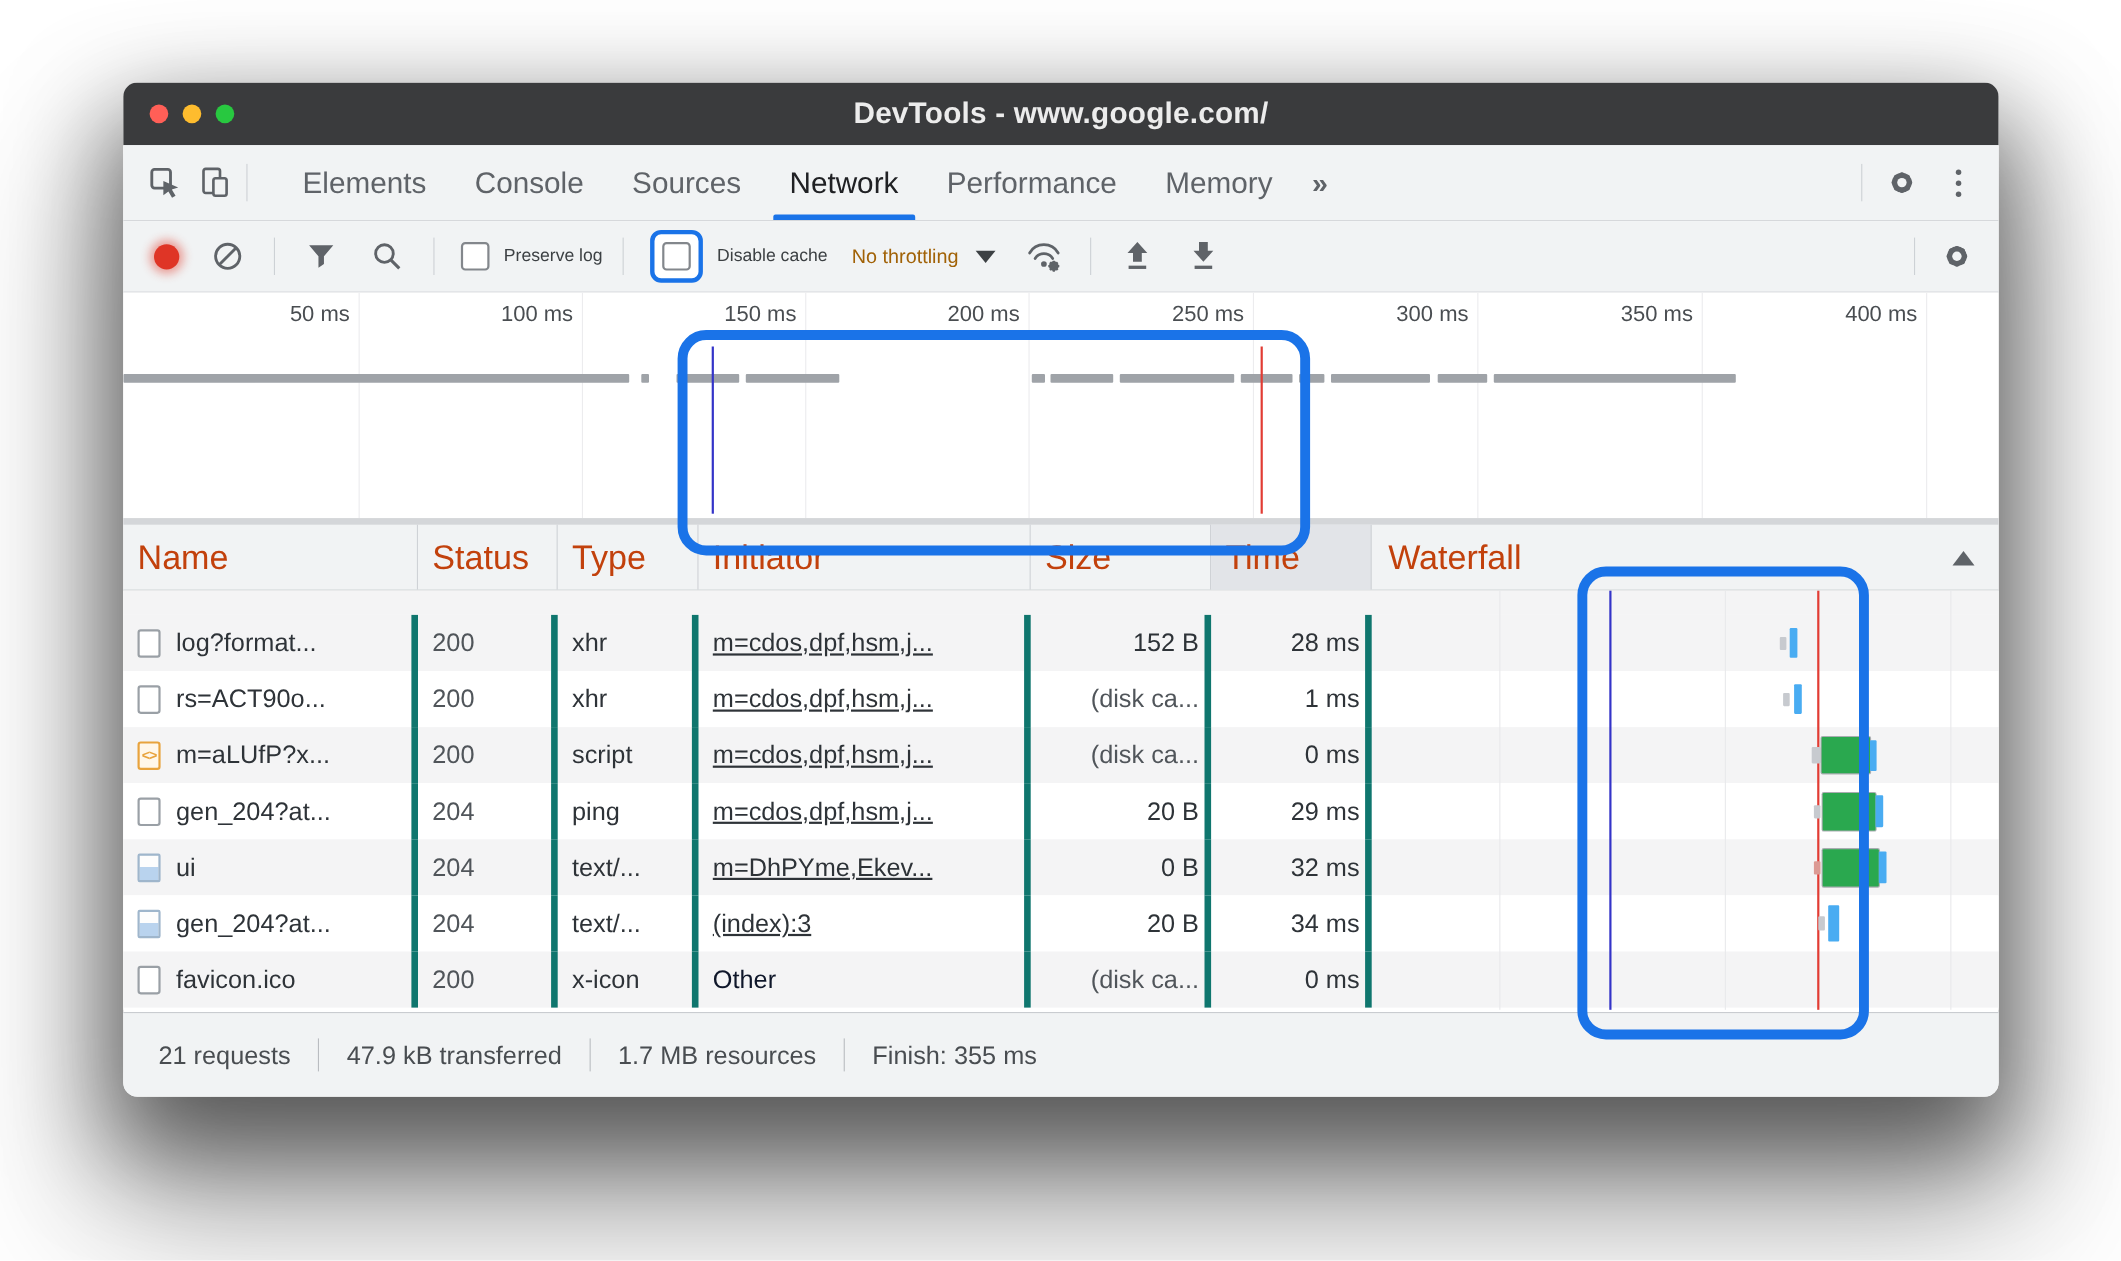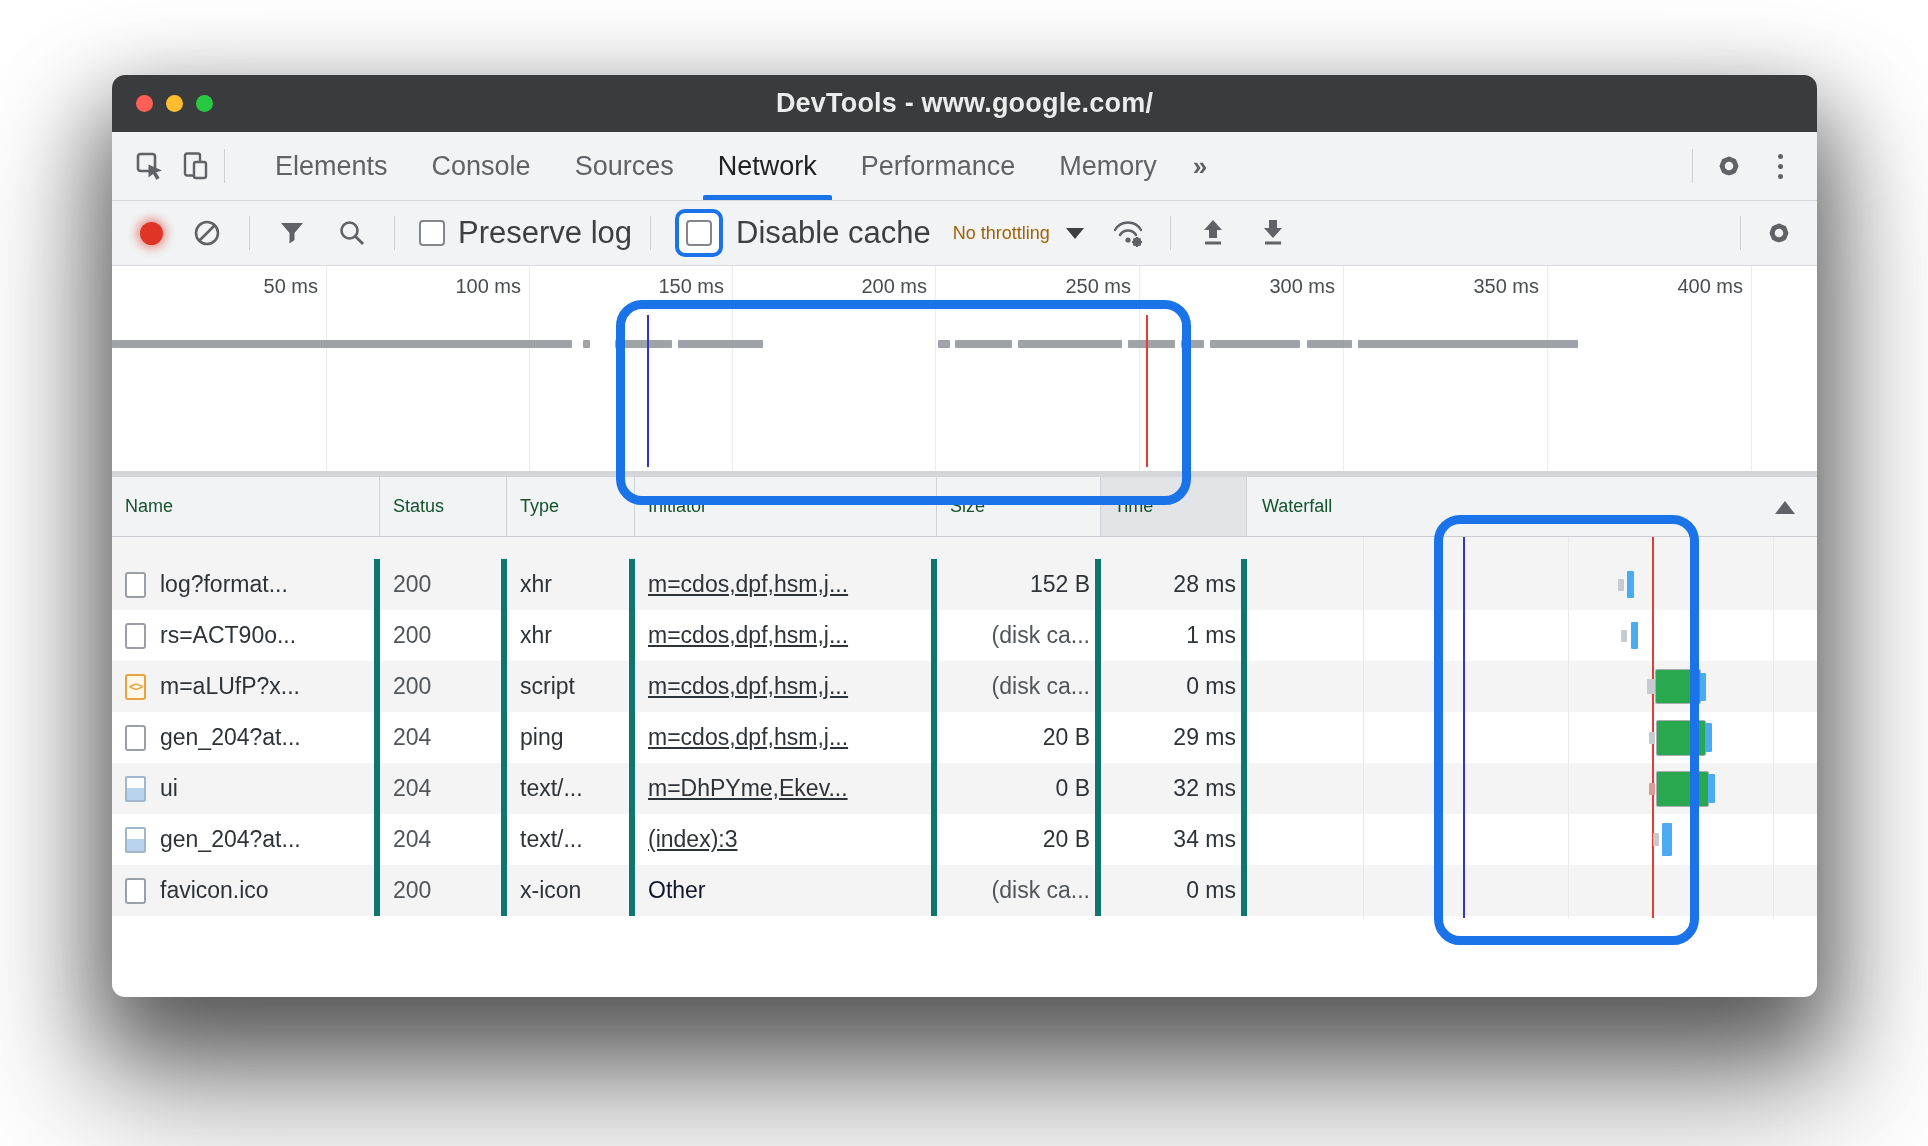--- a/index.html
+++ b/index.html
@@ -26,35 +26,35 @@
   .tb-right{margin-left:auto;display:flex;align-items:center;gap:18px;padding-right:22px;}
   .iconbtn{display:flex;align-items:center;justify-content:center;width:36px;height:36px;border-radius:4px;}
   .kebab{display:flex;flex-direction:column;gap:5px;align-items:center;width:30px;}
   .kebab i{width:5px;height:5px;border-radius:50%;background:#5f6368;}
   
   .toolbar{position:absolute;left:0;top:126px;width:100%;height:65px;background:#f1f3f4;border-bottom:1px solid #d6d8db;
            display:flex;align-items:center;padding-left:28px;box-sizing:border-box;}
   .record{width:23px;height:23px;border-radius:50%;background:#df3526;box-shadow:0 0 9px 4px rgba(223,53,38,.45);margin-right:26px;}
   .t-gap{margin-right:24px;}
   .checkbox{width:26px;height:26px;border:2px solid #83878c;border-radius:4px;background:#fff;box-sizing:border-box;}
-  .cklabel{font-size:31px;color:#3c4043;margin:0 18px 0 13px;}
+  .cklabel{font-size:16px;color:#3c4043;margin:0 18px 0 13px;}
   .ring{width:48px;height:48px;border:4px solid #1a73e8;border-radius:10px;display:flex;align-items:center;justify-content:center;box-sizing:border-box;background:#fff;}
   .throttle{font-size:18px;color:#a16207;margin:0 16px 0 4px;}
   .caret-down{width:0;height:0;border-left:9px solid transparent;border-right:9px solid transparent;border-top:11px solid #3c4043;margin-right:26px;}
   .spacer{flex:1;}
   
   .overview{position:absolute;left:0;top:191px;width:100%;height:205px;background:#fff;overflow:hidden;}
   .ov-grid{position:absolute;top:0;bottom:0;width:1px;background:#ececee;}
   .ov-label{position:absolute;top:9px;width:150px;text-align:right;font-size:20px;color:#494d51;}
   .ov-seg{position:absolute;top:74px;height:8px;background:#9fa3a8;border-radius:1px;}
   .ov-mark{position:absolute;top:49px;bottom:4px;width:2px;}
   
   .thead{position:absolute;left:0;top:396px;width:100%;height:66px;background:#f1f3f4;border-top:6px solid #d4d6d9;
          border-bottom:1px solid #c9ccd0;display:flex;box-sizing:border-box;}
-  .th{display:flex;align-items:center;font-size:18px;color:#14532d;border-right:1px solid #cfd2d6;box-sizing:border-box;padding-left:13px;}
+  .th{display:flex;align-items:center;font-size:31px;color:#c2410c;border-right:1px solid #cfd2d6;box-sizing:border-box;padding-left:13px;}
   .th.sorted{background:#e2e4e8;}
   .th-wf{flex:1;border-right:none;position:relative;padding-left:15px;text-align:right;}
   .sortarrow{position:absolute;right:22px;top:24px;width:0;height:0;border-left:10px solid transparent;border-right:10px solid transparent;border-bottom:13px solid #5f6368;}
   .c-name{width:268px;} .c-status{width:127px;} .c-type{width:128px;} .c-init{width:302px;} .c-size{width:164px;} .c-time{width:146px;}
   .tbody{position:absolute;left:0;top:462px;width:100%;height:381px;background:#fff;}
   .filler{height:22px;background:#f4f4f5;}
   .row{display:flex;height:51px;align-items:stretch;font-size:23px;color:#2e3338;}
   .row.odd{background:#f4f4f5;} .row.even{background:#ffffff;}
   .td{display:flex;align-items:center;border-right:6px solid #0f766e;box-sizing:border-box;padding-left:13px;overflow:hidden;white-space:nowrap;}
   .td.num{justify-content:flex-end;padding-right:5px;}
@@ -373,17 +373,26 @@
         <div class="wf-bar" style="left: 1537px; width: 6px; height: 12px; top: 194.5px; background: rgb(199, 202, 207);"></div>
         <div class="wf-bar outline" style="left: 1545px; width: 48px; height: 34px; top: 183.5px; background: rgb(42, 168, 79);"></div>
         <div class="wf-bar" style="left: 1593px; width: 7px; height: 29px; top: 186px; background: rgb(73, 172, 242);"></div>
         <div class="wf-bar" style="left: 1537px; width: 6px; height: 12px; top: 245.5px; background: rgb(220, 154, 148);"></div>
         <div class="wf-bar outline" style="left: 1545px; width: 51px; height: 34px; top: 234.5px; background: rgb(42, 168, 79);"></div>
         <div class="wf-bar" style="left: 1596px; width: 7px; height: 29px; top: 237px; background: rgb(73, 172, 242);"></div>
         <div class="wf-bar" style="left: 1541px; width: 6px; height: 13px; top: 296px; background: rgb(199, 202, 207);"></div>
         <div class="wf-bar" style="left: 1550px; width: 10px; height: 33px; top: 286px; background: rgb(73, 172, 242);"></div>
       </div>
 
+    <div class="statusbar" id="statusbar">
+      <span>21 requests</span>
+        <span class="sb-div"></span>
+        <span>47.9 kB transferred</span>
+        <span class="sb-div"></span>
+        <span>1.7 MB resources</span>
+        <span class="sb-div"></span>
+        <span>Finish: 355 ms</span>
+    </div>
 
     <div class="anno" style="left:504px;top:225px;width:557px;height:187px;"></div>
     <div class="anno" style="left:1322px;top:440px;width:247px;height:412px;"></div>
   </div>
 </div>
 
 </body></html>

